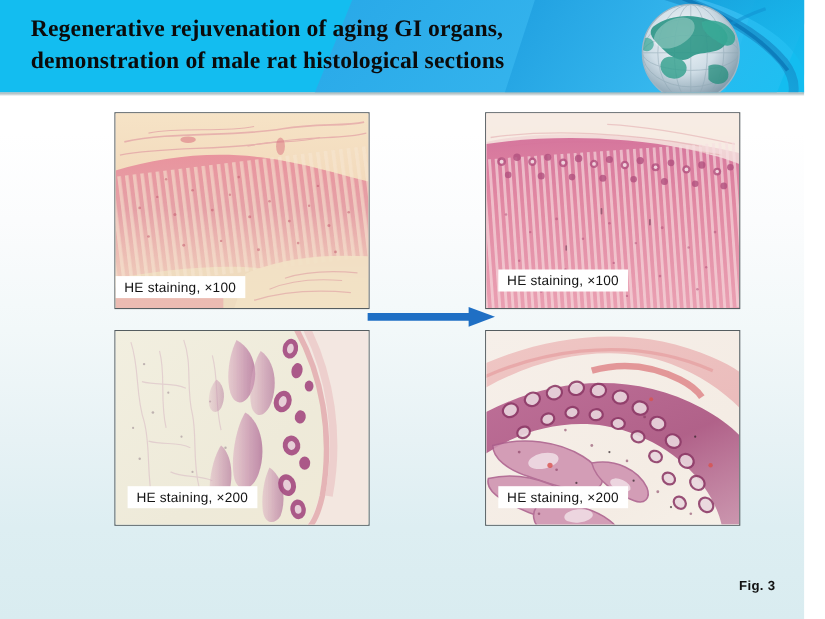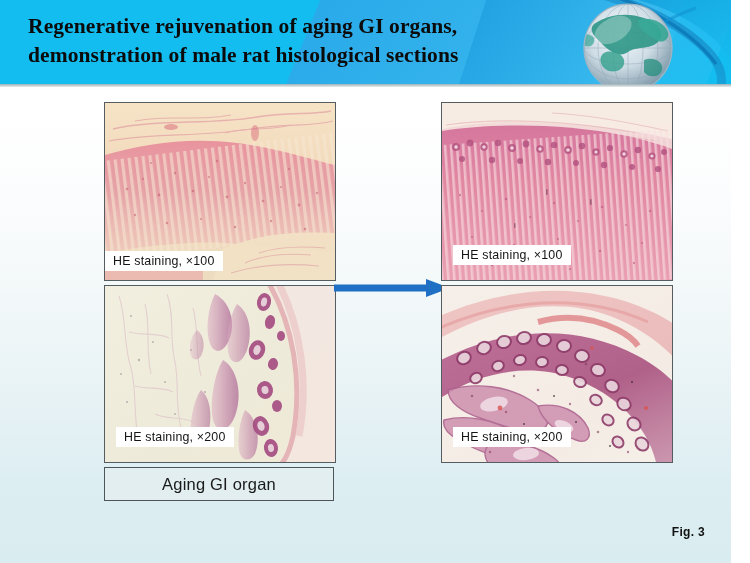--- a/index.html
+++ b/index.html
@@ -92,21 +92,21 @@
   .panel.right { left: 419px; }
 
   .micrograph {
     position: relative;
     width: 230px;
     height: 177px;
     border: 1px solid #555d60;
     overflow: hidden;
   }
   .micrograph.second {
-    margin-top: 4px;
+    margin-top: 19px;
     height: 176px;
     text-align: center;
   }
 
   
   .mg-bg { position: absolute; inset: 0; }
 
   .aging-100 .mg-bg  { background: #f0d8b4; }
   .aging-200 .mg-bg  { background: #eeeadb; }
   .rejuv-100 .mg-bg  { background: #f3e2dd; }
@@ -381,21 +381,20 @@
             <ellipse cx="159" cy="16" rx="3" ry="4.5" transform="rotate(12 159 16)"></ellipse>
             <ellipse cx="152" cy="64" rx="3.5" ry="5" transform="rotate(18 152 64)"></ellipse>
             <ellipse cx="160" cy="104" rx="3.5" ry="4" transform="rotate(-10 160 104)"></ellipse>
             <ellipse cx="156" cy="140" rx="3.5" ry="5" transform="rotate(-16 156 140)"></ellipse>
             <ellipse cx="166" cy="162" rx="3" ry="4" transform="rotate(-8 166 162)"></ellipse>
           </g>
         </svg>
         <div class="mg-label inset">HE staining, ×200</div>
       </div>
 
-      <div class="caption">Aging GI organ</div>
     </div>
 
     <div class="arrow-wrap">
       <svg viewBox="0 0 116 22">
         <line x1="0" y1="11" x2="96" y2="11" stroke="#1f6fc4" stroke-width="7"></line>
         <polygon points="92,2 116,11 92,20" fill="#1f6fc4"></polygon>
       </svg>
     </div>
 
     <div class="panel right">

